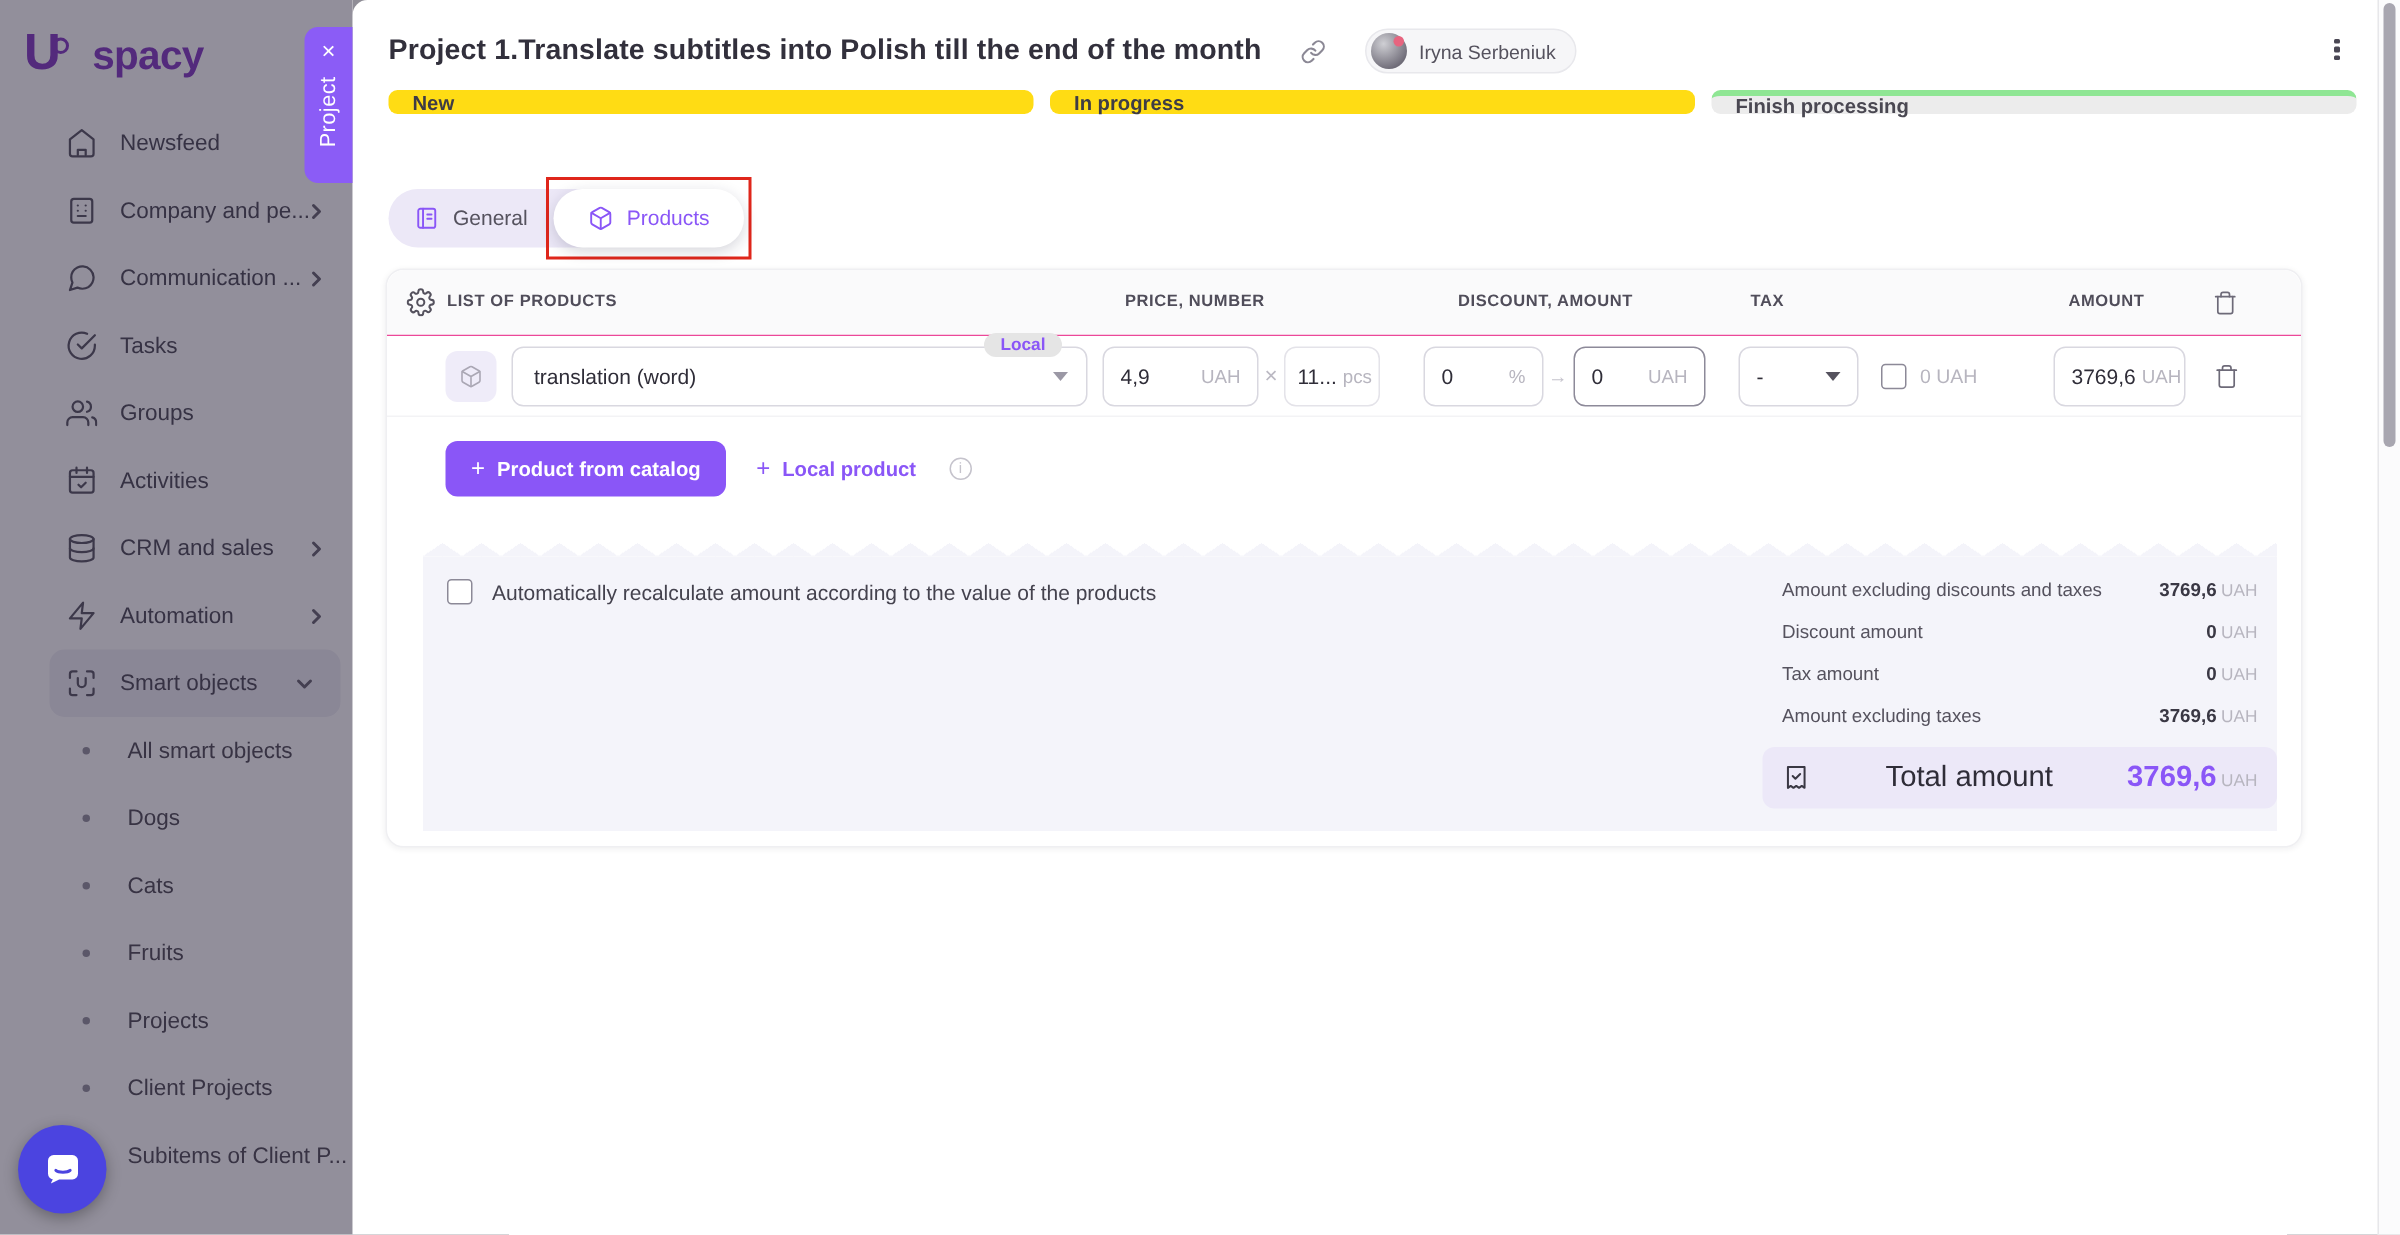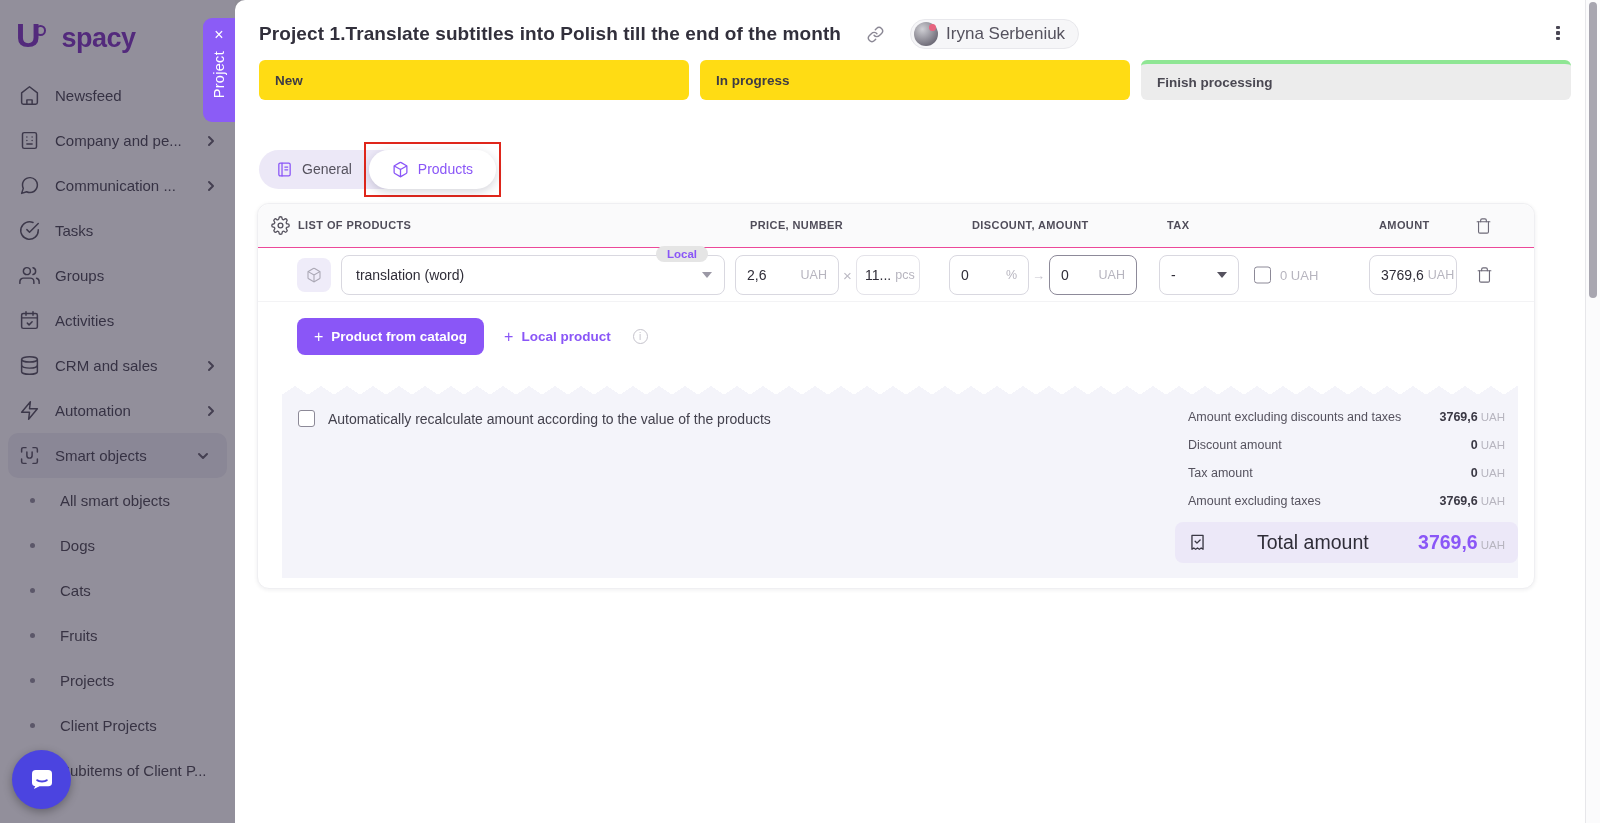--- a/index.html
+++ b/index.html
@@ -6,21 +6,21 @@
   html,body { width:1600px; height:823px; overflow:hidden; background:#8f8d96;
     font-family:"Liberation Sans","DejaVu Sans",sans-serif; }
 
   
   .sidebar { position:absolute; left:0; top:0; width:235px; height:823px; background:#ffffff; overflow:hidden; }
   .sidebar::after { content:""; position:absolute; inset:0; background:rgba(46,41,63,.52); z-index:5; }
   .logo { display:flex; align-items:baseline; padding:16px 0 4px 16px; }
   .logo-u { font-size:34px; font-weight:800; color:#7b2cbf; letter-spacing:-2px; position:relative; }
   .logo-u::after { content:""; position:absolute; right:-7px; top:9px; width:7px; height:7px; border:2.5px solid #7b2cbf; border-radius:50%; }
   .logo-rest { font-size:27px; font-weight:700; color:#7b2cbf; margin-left:23px; letter-spacing:-0.5px; }
-  .nav { padding:14px 0 0 0; }
+  .nav { padding:14px 0 0 0;margin-left:25px; }
   .nav-item { position:relative; display:flex; align-items:center; height:45px; padding-left:19px; color:#3f3d49; font-size:15px; cursor:pointer; }
   .nav-item.sel { background:#efeef4; border-radius:10px; margin:0 8px; padding-left:11px; }
   .nav-item svg.ic { width:21px; height:21px; stroke:#4d4a57; stroke-width:1.7; fill:none; stroke-linecap:round; stroke-linejoin:round; margin-right:15px; flex:0 0 auto; }
   .nav-item .chev { position:absolute; right:18px; width:12px; height:12px; stroke:#5c5965; stroke-width:2; fill:none; stroke-linecap:round; stroke-linejoin:round; }
   .nav-sub { position:relative; display:flex; align-items:center; height:45px; padding-left:60px; color:#434049; font-size:15px; cursor:pointer; }
   .nav-sub::before { content:""; position:absolute; left:30px; width:5px; height:5px; border-radius:50%; background:#8d8a96; }
 
   
   .chat-fab { position:absolute; left:12px; bottom:14px; width:59px; height:59px; border-radius:50%; background:#4b44e0; z-index:9; display:flex; align-items:center; justify-content:center; box-shadow:0 3px 10px rgba(0,0,0,.3); cursor:pointer; }
 
@@ -31,26 +31,26 @@
 
   
   .main { position:absolute; left:235px; top:0; width:1365px; height:823px; background:#ffffff; border-radius:10px 0 0 0; }
 
   .titlebar { display:flex; align-items:center; padding:19px 24px 0 24px;gap:12px; }
   .title { font-size:19px; font-weight:600; color:#32303c; letter-spacing:.1px; }
   .link-ic { width:17px; height:17px; stroke:#8b8895; stroke-width:2; fill:none; stroke-linecap:round; stroke-linejoin:round; margin-left:14px; }
   .owner-chip { display:flex; align-items:center; margin-left:14px; height:30px; border-radius:15px; background:#f6f6f8; border:1px solid #e8e8ec; padding:0 13px 0 3px; cursor:pointer; }
   .avatar { position:relative; width:24px; height:24px; border-radius:50%; background:radial-gradient(circle at 35% 30%, #cfcfd4, #6f6c78 75%); margin-right:8px; }
   .avatar::after { content:""; position:absolute; right:2px; top:2px; width:7px; height:7px; border-radius:50%; background:#e7647f; }
-  .owner-name { font-size:17px; color:#55525e; }
+  .owner-name { font-size:13px; color:#55525e; }
   .kebab { position:absolute; right:34px; top:24px; width:16px; height:18px; display:flex; flex-direction:column; align-items:center; justify-content:center; gap:2.5px; cursor:pointer; }
   .kebab i { width:3.2px; height:3.2px; background:#4a4754; border-radius:1px; }
 
   .stages { display:flex; gap:11px; padding:11px 29px 0 24px; }
-  .stage { flex:1; height:40px; border-radius:6px; display:flex; align-items:center; padding-left:16px; font-size:13.5px; font-weight:600; color:#3e3c45; cursor:pointer; }
+  .stage { flex:1; height:16px; border-radius:6px; display:flex; align-items:center; padding-left:16px; font-size:13.5px; font-weight:600; color:#3e3c45; cursor:pointer; }
   .stage.yellow { background:#ffdc14; }
   .stage.final { background:#ececec; border-top:4px solid #8fe694; color:#4a4852; }
 
   .tabsrow { display:flex; align-items:center; padding:38px 0 0 24px; position:relative; height:100px; }
   .pill-gen { display:flex; align-items:center; background:#ece8f7; border-radius:20px; height:39px; padding:0 52px 0 17px; cursor:pointer; }
   .pill-gen .tlabel { font-size:14px; color:#55525e; font-weight:500; }
   .redbox { margin-left:-40px; border:2.5px solid #df261b; padding:6px 3px; }
   .pill-prod { display:flex; align-items:center; background:#ffffff; border-radius:20px; height:39px; padding:0 23px; box-shadow:0 3px 10px rgba(30,25,60,.18); cursor:pointer; }
   .pill-prod .tlabel { font-size:14px; color:#8a56f7; font-weight:500; }
   .tab-ic { width:17px; height:17px; stroke:#8a56f7; stroke-width:1.8; fill:none; stroke-linecap:round; stroke-linejoin:round; margin-right:9px; }
@@ -316,21 +316,21 @@
             <path d="M21 16V8a2 2 0 0 0-1-1.73l-7-4a2 2 0 0 0-2 0l-7 4A2 2 0 0 0 3 8v8a2 2 0 0 0 1 1.73l7 4a2 2 0 0 0 2 0l7-4A2 2 0 0 0 21 16z"></path>
             <path d="M3.27 6.96L12 12.01l8.73-5.05M12 22.08V12"></path>
           </svg>
       </div>
       <div class="psel">
         <span>translation (word)</span>
         <span class="badge-local">Local</span>
         <span class="dd"></span>
       </div>
       <div class="field f-price">
-        <span class="val">2,6</span>
+        <span class="val">4,9</span>
         <span class="sfx">UAH</span>
       </div>
       <span class="op op-x">×</span>
       <div class="field f-qty">
         <span class="val">11...</span>
         <span class="sfx">pcs</span>
       </div>
       <div class="field f-pct">
         <span class="val">0</span>
         <span class="sfx">%</span>

